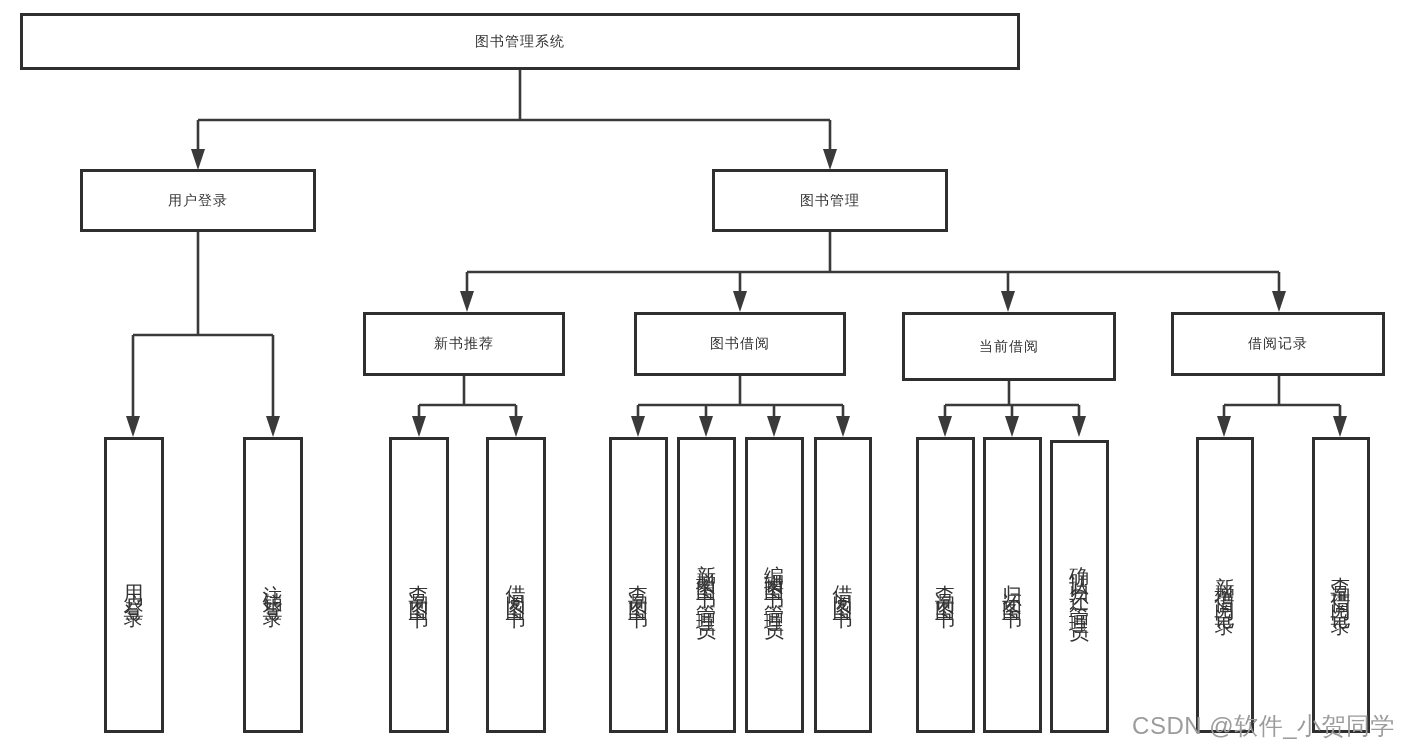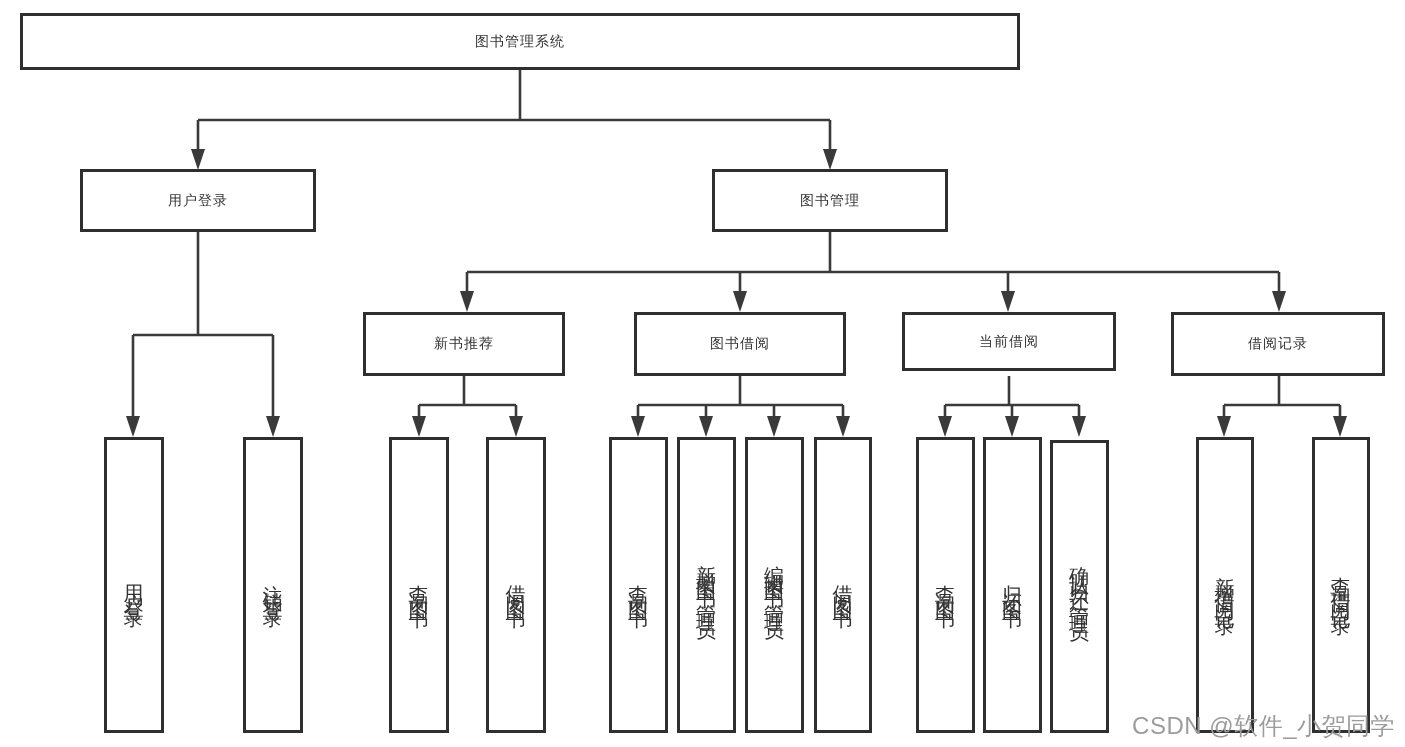--- a/index.html
+++ b/index.html
@@ -97,21 +97,21 @@
   <div class="box box-h" style="left:363px;top:312px;width:202px;height:64px;">
     <span>新书推荐</span>
   </div>
 
   <div class="box box-h" style="left:712px;top:169px;width:236px;height:63px;">
     <span>图书管理</span>
   </div>
   <div class="box box-h" style="left:634px;top:312px;width:212px;height:64px;">
     <span>图书借阅</span>
   </div>
-  <div class="box box-h" style="left:902px;top:312px;width:214px;height:59px;font-family:Liberation Mono, monospace;">
+  <div class="box box-h" style="left:902px;top:312px;width:214px;height:69px;font-family:Liberation Mono, monospace;">
     <span>当前借阅</span>
   </div>
   <div class="box box-h" style="left:1171px;top:312px;width:214px;height:64px;">
     <span>借阅记录</span>
   </div>
 
   <div class="box box-v" style="left:104px;top:437px;width:60px;height:296px;">
     <span class="vtext">用户登录</span>
   </div>
   <div class="box box-v" style="left:243px;top:437px;width:60px;height:296px;">

